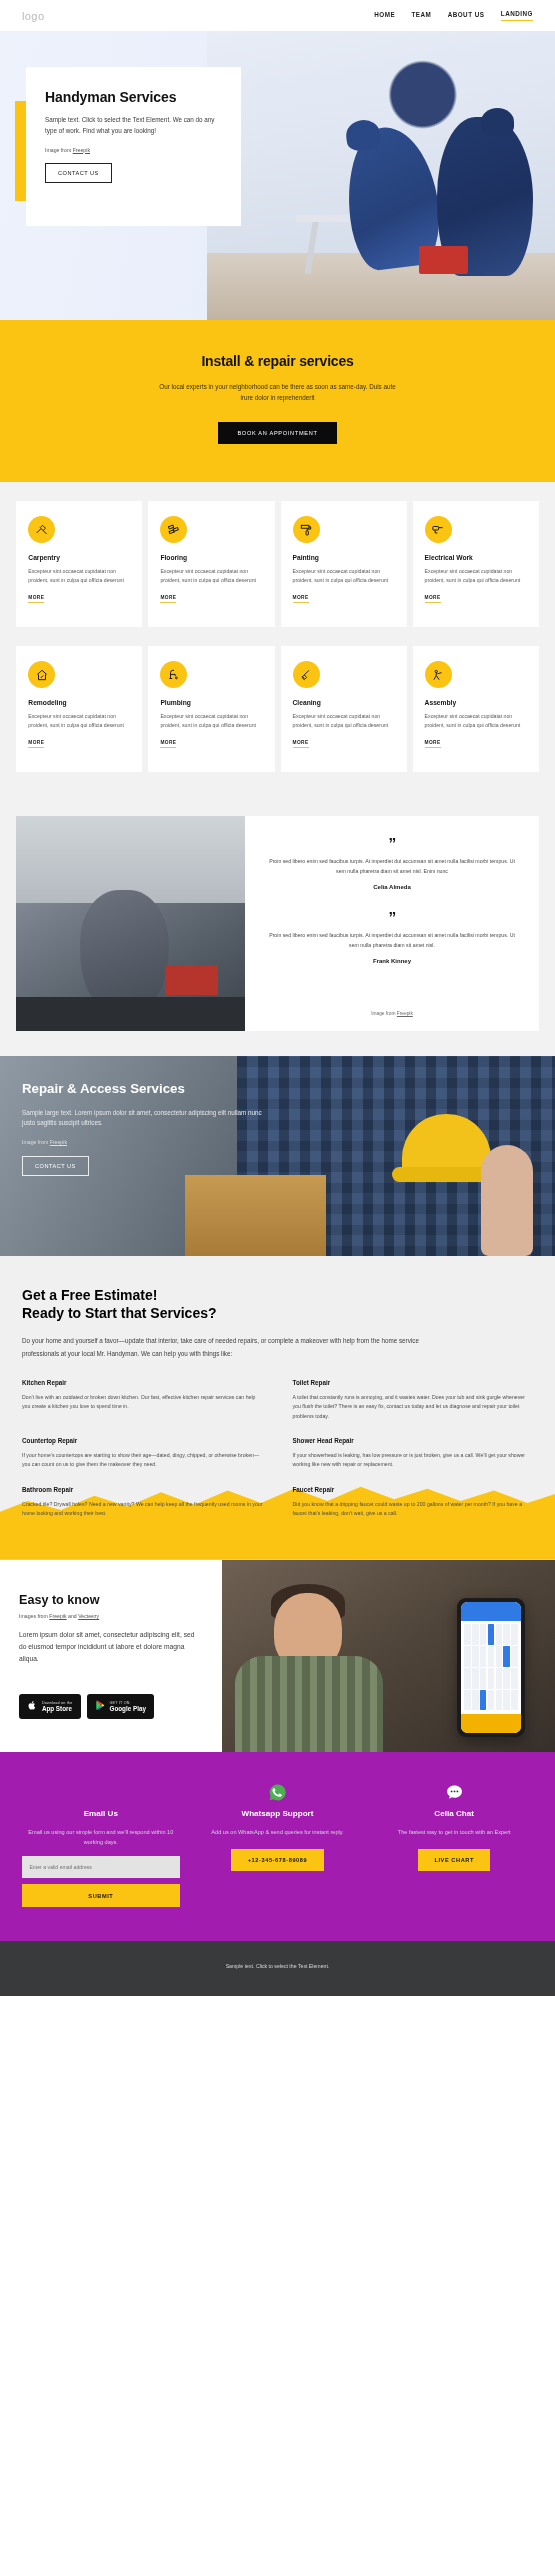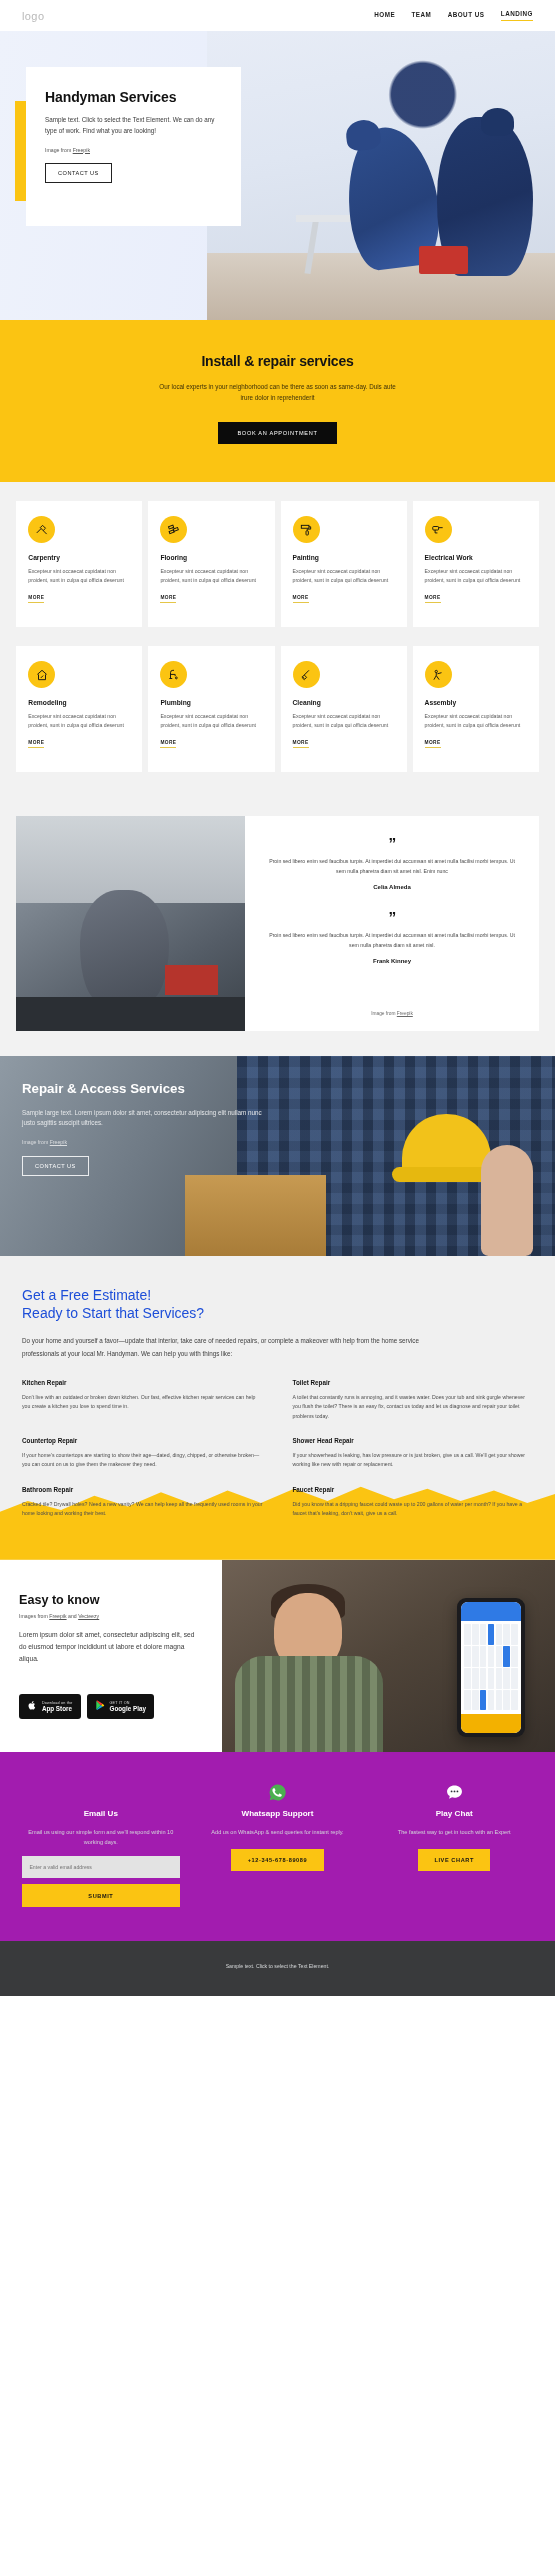--- a/index.html
+++ b/index.html
@@ -211,21 +211,21 @@
   .access .credit { color:#dcdee0; }
   .access .credit a { color:#dcdee0; }
   .btn-ghost {
     margin-top:10.4px; display:inline-block; border:0.7px solid rgba(255,255,255,.85);
     padding: 6px 12px; font-size:5.6px; letter-spacing:0.5px; color:#fff;
     background:transparent; cursor:pointer;
   }
 
   
   .estimate { position:relative; background:#f0f0f0; padding: 30px 22px 0; overflow:hidden; }
-  .estimate h2 { font-size:14px; font-weight:normal; color:#1d4ed8; line-height:1.3; }
+  .estimate h2 { font-size:14px; font-weight:bold; color:#000000; line-height:1.3; }
   .estimate .lead { margin-top:13.3px; font-size:6.3px; line-height:2; color:#3d3d3d; max-width:400px; }
   .est-grid {
     position:relative; z-index:2; display:grid; grid-template-columns:1fr 1fr;
     gap: 0 30px; margin-top: 19px; padding-bottom: 25px;
   }
   .est-item { margin-bottom: 16.3px; }
   .est-item h4 { font-size:6.3px; font-weight:bold; color:#111; margin-bottom:6.7px; }
   .est-item p { font-size:5.2px; line-height:1.8; color:#4d4d4d; }
   .yellow-brush {
     position:absolute; left:0; right:0; bottom:0; height:89px; background:#fbc412; z-index:1;
@@ -637,21 +637,21 @@
       </div>
       <div class="foot-col">
         <div class="foot-icon">
           <svg viewBox="0 0 24 24">
               <path fill="#fff" d="M12 3C6.8 3 2.6 6.4 2.6 10.6c0 2.4 1.3 4.5 3.4 5.9l-.8 3.5 3.7-1.9c1 .3 2 .4 3.1.4 5.2 0 9.4-3.4 9.4-7.9S17.2 3 12 3z"></path>
               <circle cx="8.3" cy="10.6" r="1.15" fill="#2b2f37"></circle>
               <circle cx="12" cy="10.6" r="1.15" fill="#2b2f37"></circle>
               <circle cx="15.7" cy="10.6" r="1.15" fill="#2b2f37"></circle>
             </svg>
         </div>
-        <h3>Play Chat</h3>
+        <h3>Celia Chat</h3>
         <p>The fastest way to get in touch with an Expert</p>
         <button class="btn-yellow inline">LIVE CHART</button>
       </div>
     </div>
   </div>
 
   <div class="copyright">Sample text. Click to select the Text Element.</div>
 
 </div>
 

